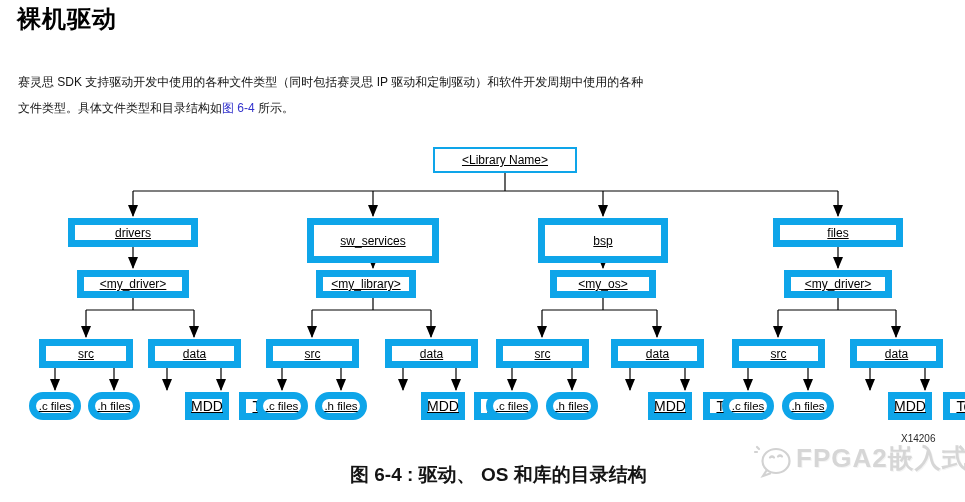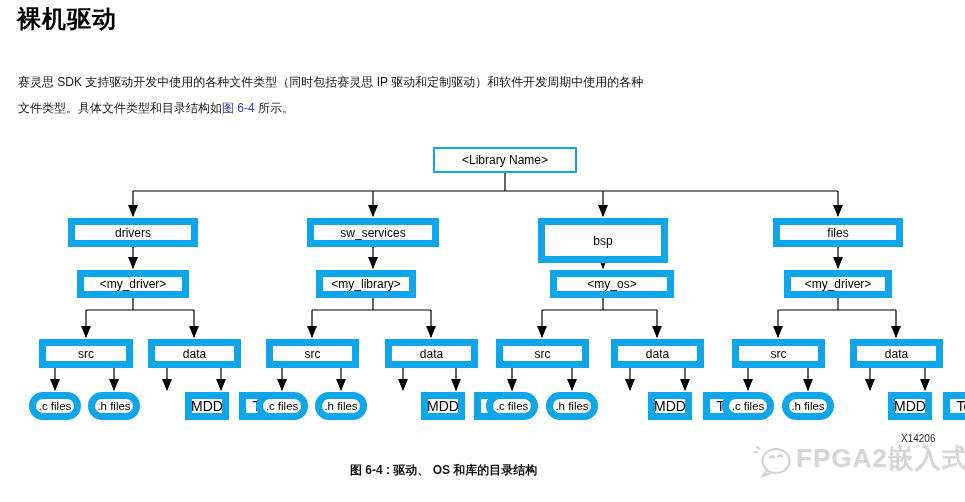--- a/index.html
+++ b/index.html
@@ -17,28 +17,28 @@
     font-family:Liberation Sans, sans-serif;font-size:12px;line-height:26px;color:#141414;margin-top:12px;
   }
   .para .pline{white-space:nowrap;}
   .fig-link{color:#3333cc;text-decoration:none;cursor:pointer;}
   
   .figure{position:absolute;left:0;top:140px;width:965px;height:290px;}
   .connectors{position:absolute;left:0;top:0;}
   .node{
     position:absolute;box-sizing:border-box;border:7px solid #0ea5e9;background:#fff;
     display:flex;align-items:center;justify-content:center;
-    font-size:12px;color:#000;font-family:"Liberation Sans",sans-serif;
+    font-size:12px;color:#000;font-family:"Liberation Sans",sans-serif;text-decoration:underline;
   }
   .root{border-width:2px;}
   .stadium{border-radius:15px;font-size:11.5px;}
   .leafrect{font-size:14px;margin-left:40px;}
   
   .caption{
-    position:absolute;left:350px;top:462px;font-size:12px;font-weight:700;
+    position:absolute;left:350px;top:462px;font-size:19px;font-weight:700;
     color:#141414;white-space:nowrap;font-family:"Liberation Sans",sans-serif;
   }
   .fig-id{
     position:absolute;left:901px;top:433px;font-size:10px;color:#2a2a2a;
     font-family:Liberation Sans, sans-serif;
   }
   .wm-text{
     position:absolute;left:796px;top:444px;font-size:26px;line-height:28px;
     color:#d6d6d6;font-weight:700;letter-spacing:1px;white-space:nowrap;
     text-shadow:1px 1px 0 #f4f4f4;
@@ -110,31 +110,31 @@
 
   <div class="node" style="left:68px;top:78px;width:130px;height:29px">drivers</div>
   <div class="node" style="left:77px;top:130px;width:112px;height:28px">&lt;my_driver&gt;</div>
   <div class="node" style="left:39px;top:199px;width:94px;height:29px">src</div>
   <div class="node" style="left:148px;top:199px;width:93px;height:29px">data</div>
   <div class="node stadium" style="left:29px;top:252px;width:52px;height:28px">.c files</div>
   <div class="node stadium" style="left:88px;top:252px;width:52px;height:28px">.h files</div>
   <div class="node leafrect" style="left:145px;top:252px;width:44px;height:28px">MDD</div>
   <div class="node leafrect" style="left:199px;top:252px;width:44px;height:28px">Tcl</div>
 
-  <div class="node" style="left:307px;top:78px;width:132px;height:29px">sw_services</div>
+  <div class="node" style="left:307px;top:78px;width:132px;height:45px">sw_services</div>
   <div class="node" style="left:316px;top:130px;width:100px;height:28px">&lt;my_library&gt;</div>
   <div class="node" style="left:266px;top:199px;width:93px;height:29px">src</div>
   <div class="node" style="left:385px;top:199px;width:93px;height:29px">data</div>
   <div class="node stadium" style="left:256px;top:252px;width:52px;height:28px">.c files</div>
   <div class="node stadium" style="left:315px;top:252px;width:52px;height:28px">.h files</div>
   <div class="node leafrect" style="left:381px;top:252px;width:44px;height:28px">MDD</div>
   <div class="node leafrect" style="left:434px;top:252px;width:44px;height:28px">Tcl</div>
 
   <div class="node" style="left:538px;top:78px;width:130px;height:45px">bsp</div>
-  <div class="node" style="left:550px;top:130px;width:124px;height:28px">&lt;my_os&gt;</div>
+  <div class="node" style="left:550px;top:130px;width:106px;height:28px">&lt;my_os&gt;</div>
   <div class="node" style="left:496px;top:199px;width:93px;height:29px">src</div>
   <div class="node" style="left:611px;top:199px;width:93px;height:29px">data</div>
   <div class="node stadium" style="left:486px;top:252px;width:52px;height:28px">.c files</div>
   <div class="node stadium" style="left:546px;top:252px;width:52px;height:28px">.h files</div>
   <div class="node leafrect" style="left:608px;top:252px;width:44px;height:28px">MDD</div>
   <div class="node leafrect" style="left:663px;top:252px;width:44px;height:28px">Tcl</div>
 
   <div class="node" style="left:773px;top:78px;width:130px;height:29px">files</div>
   <div class="node" style="left:784px;top:130px;width:108px;height:28px">&lt;my_driver&gt;</div>
   <div class="node" style="left:732px;top:199px;width:93px;height:29px">src</div>

